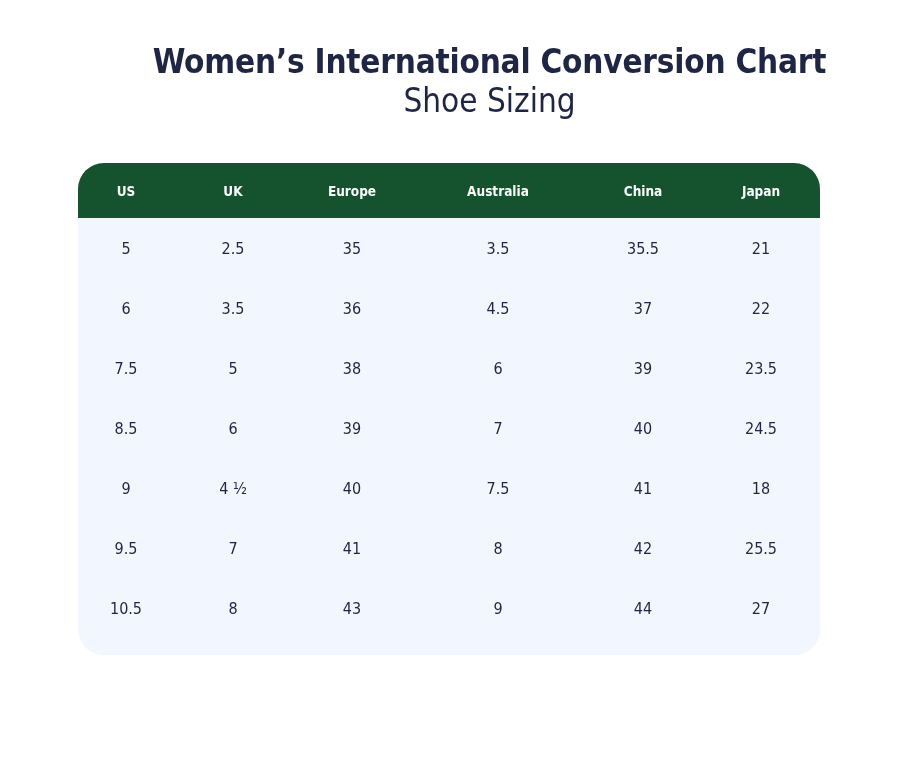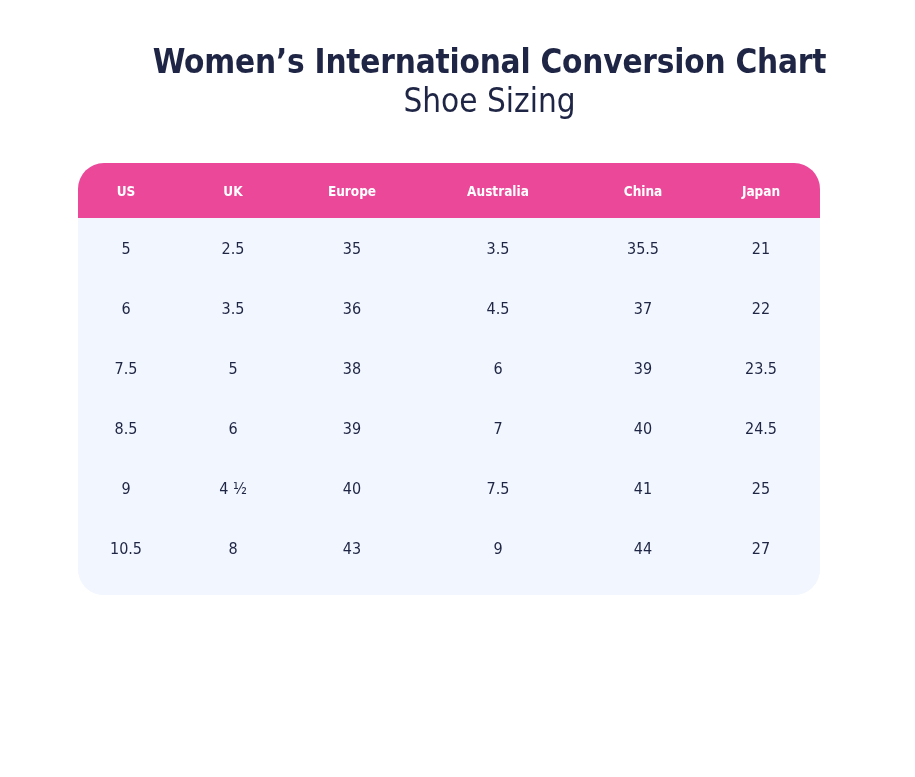--- a/index.html
+++ b/index.html
@@ -61,21 +61,21 @@
     border-radius: 26px;
     overflow: hidden;
     background: #f2f6fe;
   }
   table.size-table {
     width: 742px;
     border-collapse: collapse;
     table-layout: fixed;
   }
   table.size-table thead tr {
-    background: #ec4899;
+    background: #14532d;
   }
   table.size-table thead th {
     height: 55px;
     color: #ffffff;
     font-family: "DejaVu Sans Condensed", "Liberation Sans Narrow", "Liberation Sans", sans-serif;
     font-size: 13.5px;
     font-weight: 700;
     text-align: center;
     vertical-align: middle;
     padding: 0;
@@ -173,21 +173,29 @@
           <td>7</td>
           <td>40</td>
           <td>24.5</td>
         </tr>
         <tr>
           <td>9</td>
           <td>4 ½</td>
           <td>40</td>
           <td>7.5</td>
           <td>41</td>
-          <td>25</td>
+          <td>18</td>
+        </tr>
+        <tr>
+          <td>9.5</td>
+          <td>7</td>
+          <td>41</td>
+          <td>8</td>
+          <td>42</td>
+          <td>25.5</td>
         </tr>
         <tr>
           <td>10.5</td>
           <td>8</td>
           <td>43</td>
           <td>9</td>
           <td>44</td>
           <td>27</td>
         </tr>
       </tbody>

